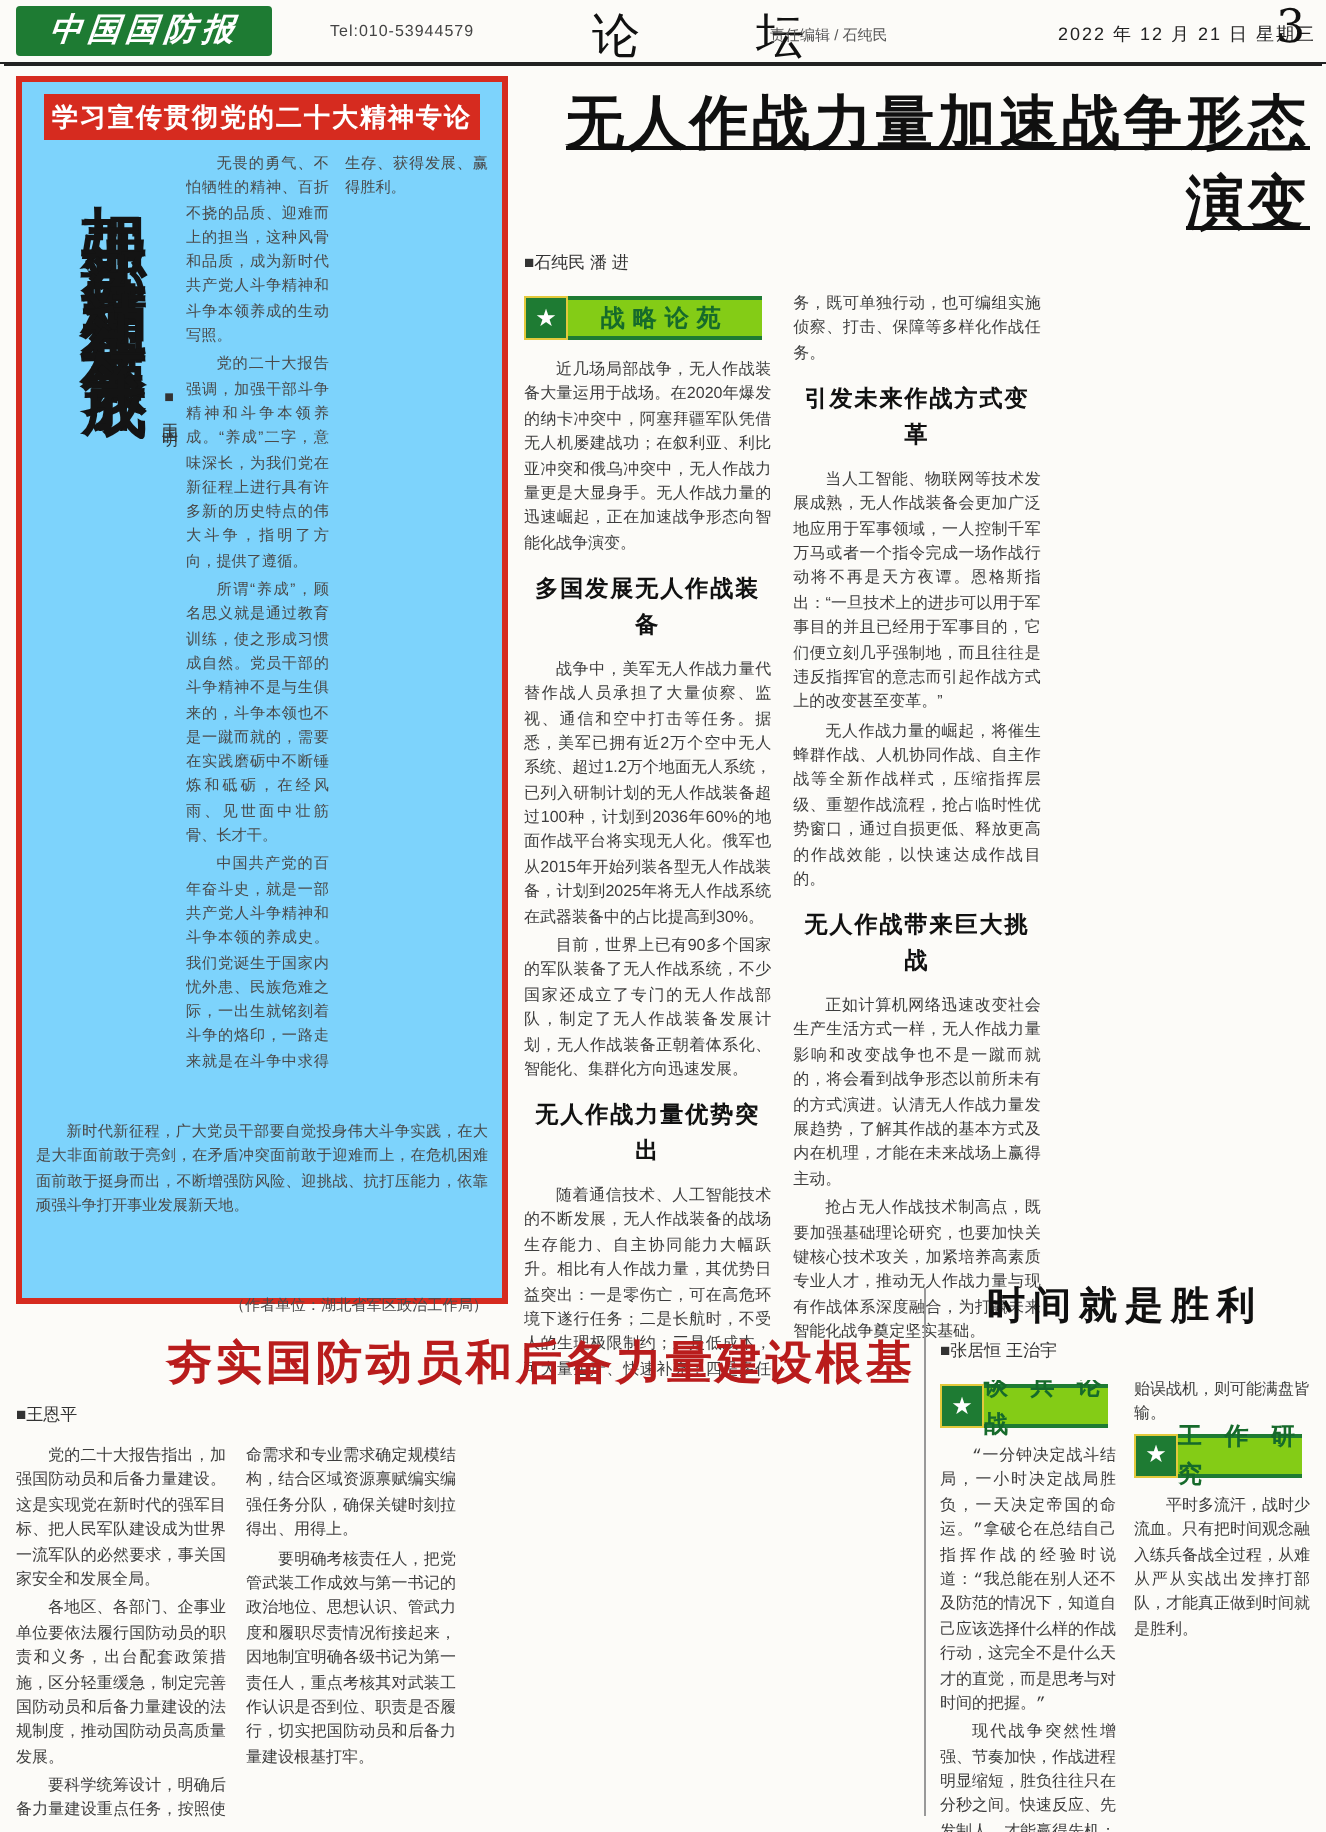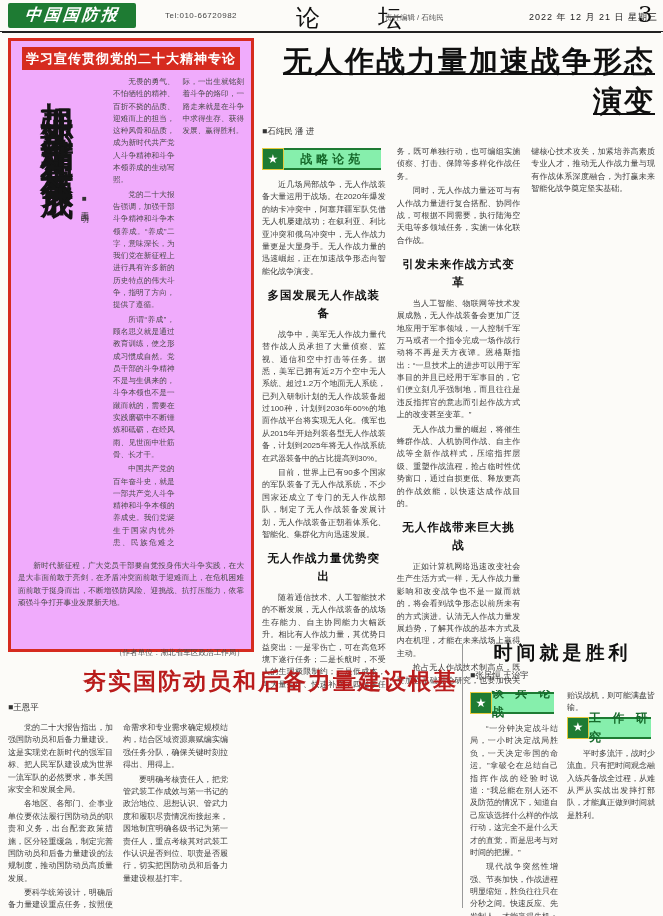--- a/index.html
+++ b/index.html
@@ -35,42 +35,42 @@
   }
   .editor{position:absolute;left:385px;top:13px;font-size:7.5px;color:#555;text-align:center;}
   .pub-date{position:absolute;left:529px;top:11px;font-size:9px;color:#222;letter-spacing:1px;}
   .page-num{
     position:absolute;left:638px;top:1px;font-size:23px;color:#111;
     font-family:"DejaVu Serif","Liberation Serif",serif;
   }
   
   .special{
     position:absolute;left:8px;top:38px;width:246px;height:614px;
-    border:3px solid #d62b1f;background:#f0abfc;
+    border:3px solid #d62b1f;background:#7dd3fc;
     box-sizing:border-box;padding:6px 7px;
   }
   .special-banner{
     margin:0 4px 6px 4px;height:23px;background:#d62b1f;
     display:flex;align-items:center;justify-content:center;
   }
   .special-banner span{color:#fff;font-size:13px;font-weight:bold;letter-spacing:1px;}
   .special-row{display:flex;height:478px;}
   .v-headline{
     writing-mode:vertical-rl;text-orientation:upright;
     font-size:33px;font-weight:900;color:#141414;line-height:1.0;
     letter-spacing:6px;margin-left:10px;width:46px;
   }
   .v-byline{
     writing-mode:vertical-rl;text-orientation:upright;
     font-size:8px;color:#333;margin:118px 4px 0 4px;letter-spacing:2px;
   }
   .special-cols{
     flex:1;column-count:2;column-gap:8px;column-fill:auto;
     font-size:7.6px;line-height:1.62;text-align:justify;color:#4a4a4a;
-    height:478px;overflow:hidden;margin-left:20px;
+    height:478px;overflow:hidden;
   }
   .special-bottom{
     margin-top:6px;height:86px;overflow:hidden;
     font-size:7.6px;line-height:1.62;text-align:justify;color:#4a4a4a;
   }
   .special p,.special-bottom p{margin:0 0 2px 0;text-indent:2em;}
   .footnote{font-size:7.6px;color:#4a4a4a;text-align:right;margin-top:2px;}
   
   .main-article{position:absolute;left:262px;top:40px;width:393px;}
   .ma-headline{
@@ -91,21 +91,21 @@
     margin:9px 0 6px 0;break-inside:avoid;letter-spacing:1px;
   }
   
   .badge{display:flex;height:22px;margin:2px 0 9px 0;break-inside:avoid;width:96%;}
   .badge .star-sq{
     width:22px;height:22px;background:#1e7b33;border:1px solid #e3c93c;
     box-sizing:border-box;display:flex;align-items:center;justify-content:center;
     color:#fff;font-size:12px;
   }
   .badge .badge-panel{
-    flex:1;background:#86efac;border-top:2px solid #1e7b33;border-bottom:2px solid #1e7b33;
+    flex:1;background:#84cc16;border-top:2px solid #1e7b33;border-bottom:2px solid #1e7b33;
     display:flex;align-items:center;justify-content:center;
   }
   .badge .badge-label{color:#166a2b;font-size:12px;font-weight:900;letter-spacing:4px;}
   
   .bottom-left{position:absolute;left:8px;top:666px;width:450px;}
   .bl-headline{
     text-align:right;font-size:23px;font-weight:900;color:#b91c1c;letter-spacing:2px;
     font-family:"Liberation Serif","DejaVu Serif",serif;margin:0 0 5px 0;
   }
   .bl-body{
@@ -116,31 +116,31 @@
   
   .bottom-right{position:absolute;left:470px;top:640px;width:185px;}
   .br-headline{
     text-align:center;font-size:19px;font-weight:900;color:#101010;letter-spacing:4px;
     font-family:"Liberation Serif","DejaVu Serif",serif;margin:0 0 4px 0;
   }
   .br-body{
     column-count:2;column-gap:9px;column-fill:auto;height:238px;
     font-size:8px;line-height:1.55;text-align:justify;color:#3d3d3d;overflow:hidden;
   }
-  .br-body p{margin:0 0 2px 0;text-indent:2em;}
+  .br-body p{margin:0 0 2px 0;text-indent:2em;font-family:Liberation Mono, monospace;}
   .v-divider{position:absolute;left:462px;top:644px;width:1px;height:264px;background:#999;}
 </style>
 </head>
 <body>
 
 <div class="masthead">
   <div class="logo-box">
     <span class="logo-text">中国国防报</span>
   </div>
-  <span class="tel">Tel:010-66720982</span>
+  <span class="tel">Tel:010-53944579</span>
   <span class="forum-title">论 坛</span>
   <span class="editor">责任编辑 / 石纯民</span>
   <span class="pub-date">2022 年 12 月 21 日  星期三</span>
   <span class="page-num">3</span>
 </div>
 
 <div class="special">
   <div class="special-banner">
     <span>学习宣传贯彻党的二十大精神专论</span>
   </div>
@@ -171,21 +171,20 @@
       </div>
     </div>
     <div>
         <p>近几场局部战争，无人作战装备大量运用于战场。在2020年爆发的纳卡冲突中，阿塞拜疆军队凭借无人机屡建战功；在叙利亚、利比亚冲突和俄乌冲突中，无人作战力量更是大显身手。无人作战力量的迅速崛起，正在加速战争形态向智能化战争演变。</p>
       </div>
     <div class="subhead">多国发展无人作战装备</div>
     <p>战争中，美军无人作战力量代替作战人员承担了大量侦察、监视、通信和空中打击等任务。据悉，美军已拥有近2万个空中无人系统、超过1.2万个地面无人系统，已列入研制计划的无人作战装备超过100种，计划到2036年60%的地面作战平台将实现无人化。俄军也从2015年开始列装各型无人作战装备，计划到2025年将无人作战系统在武器装备中的占比提高到30%。</p>
     <p>目前，世界上已有90多个国家的军队装备了无人作战系统，不少国家还成立了专门的无人作战部队，制定了无人作战装备发展计划，无人作战装备正朝着体系化、智能化、集群化方向迅速发展。</p>
     <div class="subhead">无人作战力量优势突出</div>
     <p>随着通信技术、人工智能技术的不断发展，无人作战装备的战场生存能力、自主协同能力大幅跃升。相比有人作战力量，其优势日益突出：一是零伤亡，可在高危环境下遂行任务；二是长航时，不受人的生理极限制约；三是低成本，可大量生产、快速补充；四是多任务，既可单独行动，也可编组实施侦察、打击、保障等多样化作战任务。</p>
-    <p>同时，无人作战力量还可与有人作战力量进行复合搭配、协同作战，可根据不同需要，执行陆海空天电等多领域任务，实施一体化联合作战。</p>
     <div class="subhead">引发未来作战方式变革</div>
     <p>当人工智能、物联网等技术发展成熟，无人作战装备会更加广泛地应用于军事领域，一人控制千军万马或者一个指令完成一场作战行动将不再是天方夜谭。恩格斯指出：“一旦技术上的进步可以用于军事目的并且已经用于军事目的，它们便立刻几乎强制地，而且往往是违反指挥官的意志而引起作战方式上的改变甚至变革。”</p>
     <p>无人作战力量的崛起，将催生蜂群作战、人机协同作战、自主作战等全新作战样式，压缩指挥层级、重塑作战流程，抢占临时性优势窗口，通过自损更低、释放更高的作战效能，以快速达成作战目的。</p>
     <div class="subhead">无人作战带来巨大挑战</div>
     <p>正如计算机网络迅速改变社会生产生活方式一样，无人作战力量影响和改变战争也不是一蹴而就的，将会看到战争形态以前所未有的方式演进。认清无人作战力量发展趋势，了解其作战的基本方式及内在机理，才能在未来战场上赢得主动。</p>
     <p>抢占无人作战技术制高点，既要加强基础理论研究，也要加快关键核心技术攻关，加紧培养高素质专业人才，推动无人作战力量与现有作战体系深度融合，为打赢未来智能化战争奠定坚实基础。</p>
   </div>
 </div>
 
 <div class="bottom-left">

